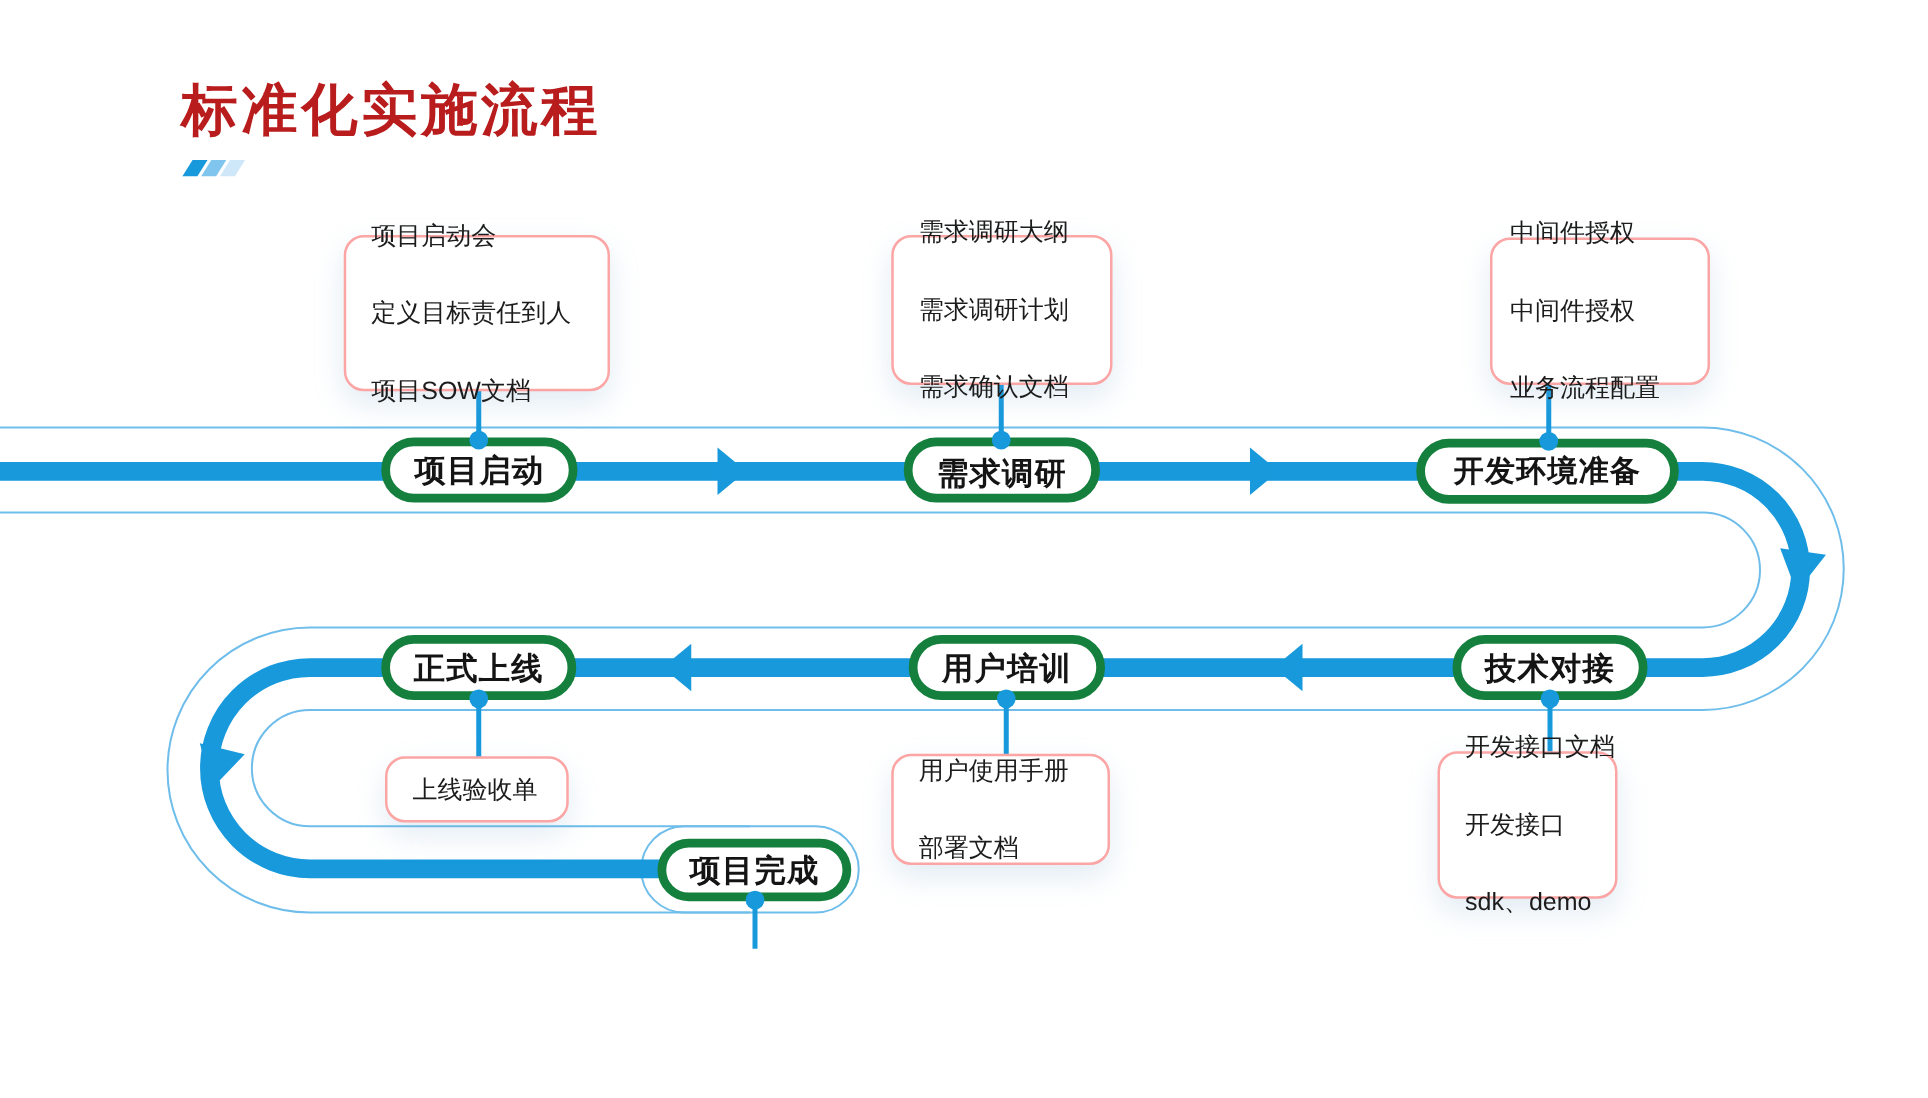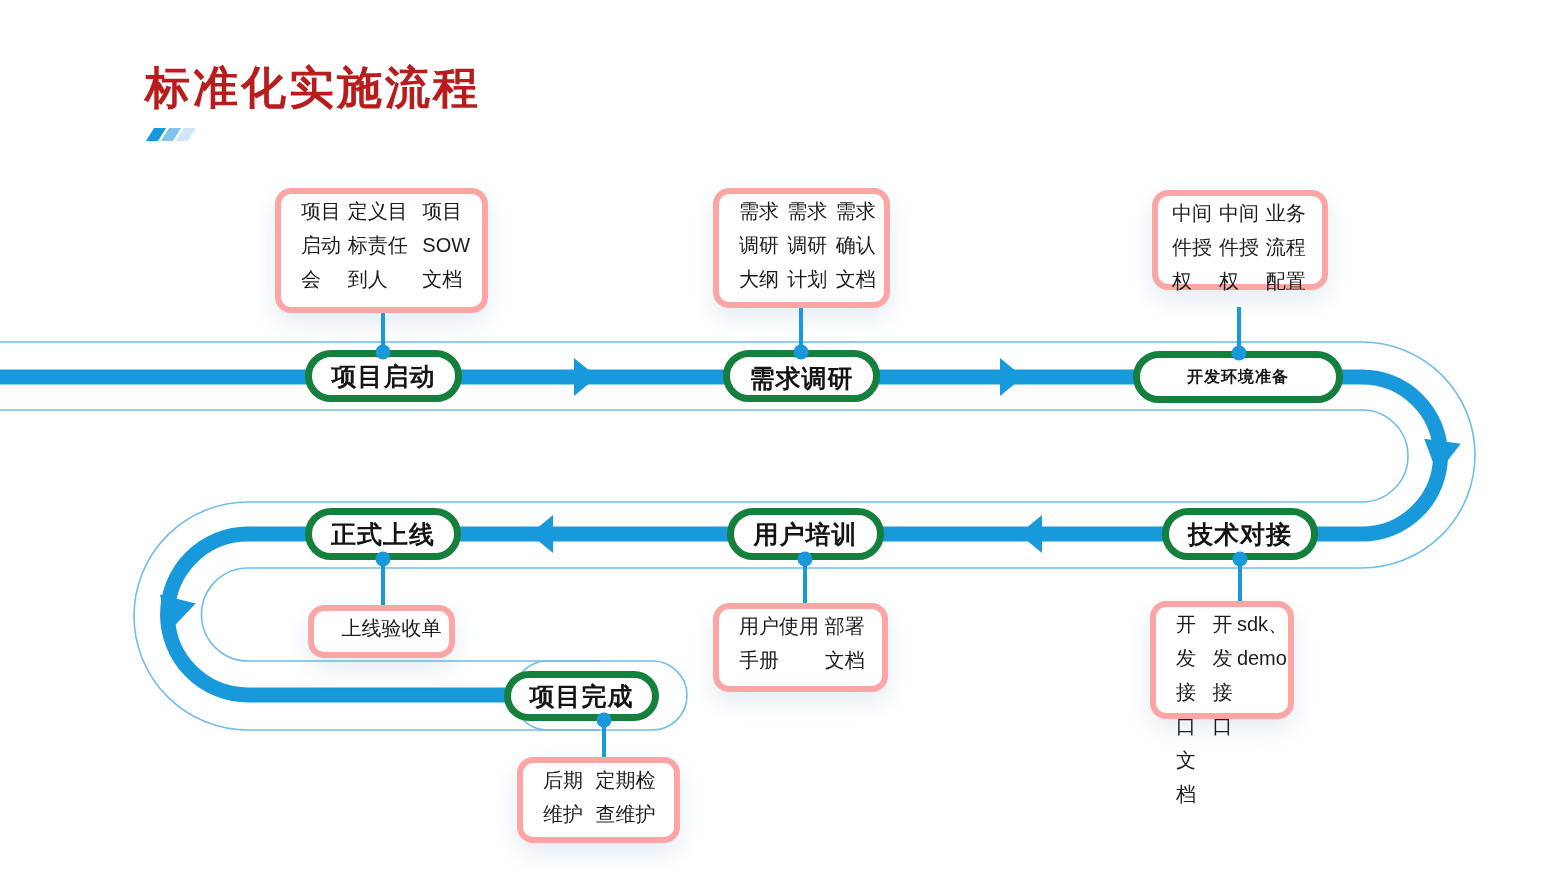--- a/index.html
+++ b/index.html
@@ -19,41 +19,41 @@
   .slash.s3{background:#CFE8F9;}
 
   .node{
     position:absolute;display:flex;align-items:center;justify-content:center;
     background:#ffffff;border:7px solid #15803d;border-radius:999px;
     font-size:25px;font-weight:700;color:#141414;letter-spacing:1px;
     box-sizing:border-box;z-index:3;
   }
   .n1{left:305px;top:350px;width:157px;height:52px;}
   .n2{left:723px;top:350px;width:157px;height:52px;align-items:flex-end;}
-  .n3{left:1133px;top:351px;width:210px;height:52px;font-size:16px;text-align:center;}
+  .n3{left:1133px;top:351px;width:210px;height:52px;font-size:24px;text-align:center;}
   .n4{left:1162px;top:508px;width:156px;height:52px;}
   .n5{left:727px;top:508px;width:157px;height:52px;}
   .n6{left:305px;top:508px;width:156px;height:52px;}
-  .n7{left:504px;top:671px;width:155px;height:50px;}
+  .n7{left:526px;top:671px;width:155px;height:50px;}
 
   .dot{
     position:absolute;width:15px;height:15px;border-radius:50%;
     background:#1799DC;transform:translate(-50%,-50%);z-index:4;
   }
 
   .callout{
-    position:absolute;background:#ffffff;border:6px solid #fca5a5;border-radius:16px;
+    position:absolute;background:#ffffff;border:2px solid #fca5a5;border-radius:16px;
     box-shadow:0 10px 24px rgba(110,160,200,0.20);
-    display:flex;flex-direction:row;justify-content:center;
-    padding-left:20px;box-sizing:border-box;z-index:5;
+    display:flex;flex-direction:column;justify-content:center;
+    padding-left:20px;box-sizing:border-box;z-index:5;gap:28px;
   }
   .c-line{font-size:20px;line-height:34px;color:#1C1C1C;font-weight:500;}
   .b1{left:275px;top:188px;width:213px;height:125px;}
   .b2{left:713px;top:188px;width:177px;height:120px;}
-  .b3{left:1152px;top:190px;width:176px;height:100px;padding-left:14px;}
+  .b3{left:1192px;top:190px;width:176px;height:118px;padding-left:14px;}
   .b4{left:1150px;top:601px;width:144px;height:118px;}
   .b5{left:713px;top:603px;width:175px;height:89px;}
   .b6{left:308px;top:605px;width:147px;height:53px;}
   .b7{left:517px;top:757px;width:163px;height:86px;}
 </style>
 </head>
 <body>
 
 <div class="canvas">
 
@@ -138,18 +138,14 @@
     <div class="c-line">开发接口</div>
     <div class="c-line">sdk、demo</div>
   </div>
   <div class="callout b5">
     <div class="c-line">用户使用手册</div>
     <div class="c-line">部署文档</div>
   </div>
   <div class="callout b6">
     <div class="c-line">上线验收单</div>
   </div>
-  <div class="callout b7">
-    <div class="c-line">后期维护</div>
-    <div class="c-line">定期检查维护</div>
-  </div>
 
 </div>
 
 </body></html>

